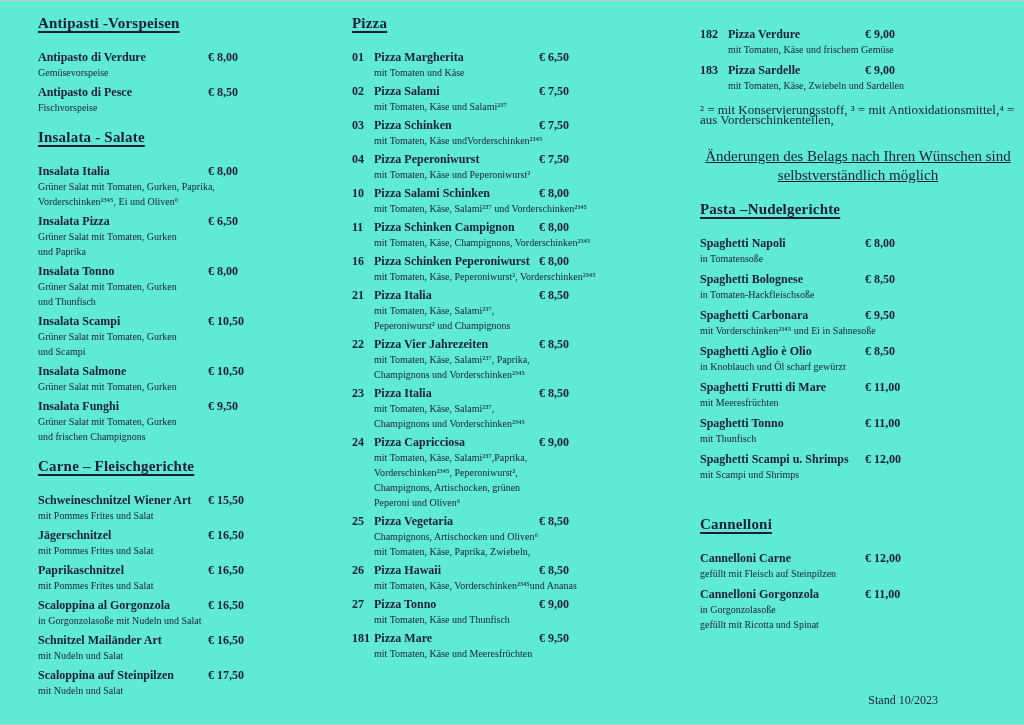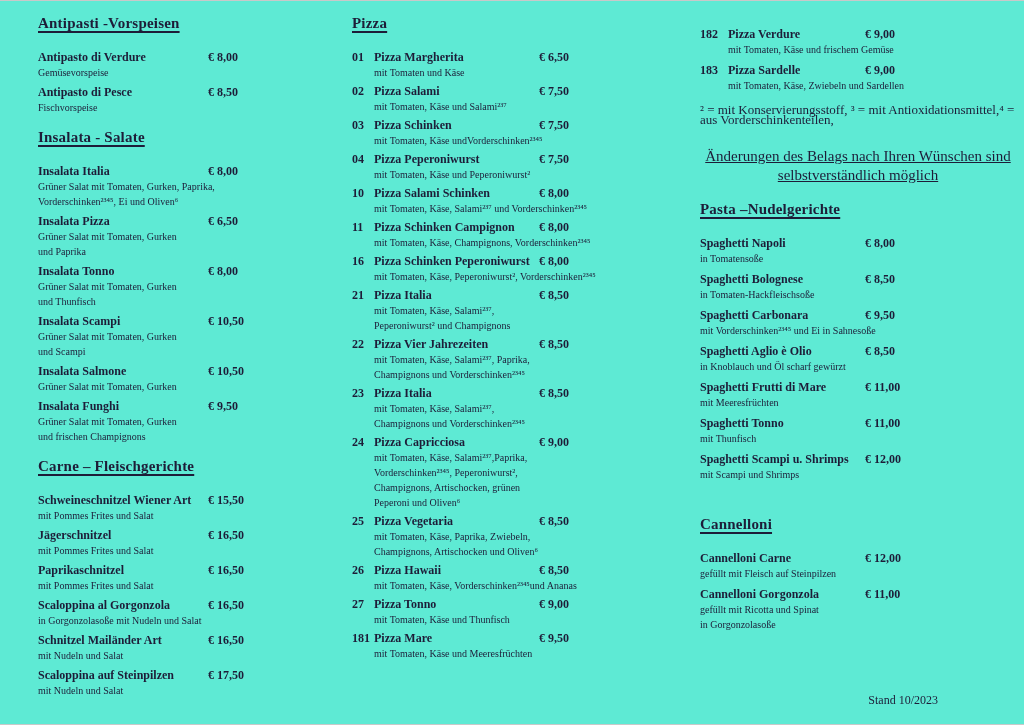--- a/index.html
+++ b/index.html
@@ -175,22 +175,22 @@
       </div>
       <div class="block-item">
         <div class="item-row"><span class="item-num">24</span><span class="item-name">Pizza Capricciosa</span><span class="item-price">€  9,00</span></div>
         <div class="item-desc indented">mit Tomaten, Käse, Salami²³⁷,Paprika,</div>
         <div class="item-desc indented">Vorderschinken²³⁴⁵, Peperoniwurst²,</div>
         <div class="item-desc indented">Champignons, Artischocken, grünen</div>
         <div class="item-desc indented">Peperoni und Oliven⁶</div>
       </div>
       <div class="block-item">
         <div class="item-row"><span class="item-num">25</span><span class="item-name">Pizza Vegetaria</span><span class="item-price">€  8,50</span></div>
+        <div class="item-desc indented">Champignons, Artischocken und Oliven⁶</div>
         <div class="item-desc indented">mit Tomaten, Käse, Paprika, Zwiebeln,</div>
-        <div class="item-desc indented">Champignons, Artischocken und Oliven⁶</div>
       </div>
       <div class="block-item">
         <div class="item-row"><span class="item-num">26</span><span class="item-name">Pizza Hawaii</span><span class="item-price">€  8,50</span></div>
         <div class="item-desc indented">mit Tomaten, Käse, Vorderschinken²³⁴⁵und Ananas</div>
       </div>
       <div class="block-item">
         <div class="item-row"><span class="item-num">27</span><span class="item-name">Pizza Tonno</span><span class="item-price">€  9,00</span></div>
         <div class="item-desc indented">mit Tomaten, Käse und Thunfisch</div>
       </div>
       <div class="block-item">
@@ -243,18 +243,18 @@
         <div class="item-row"><span class="item-name">Spaghetti Scampi u. Shrimps</span><span class="item-price">€  12,00</span></div>
         <div class="item-desc">mit Scampi und Shrimps</div>
       </div>
       <div class="block-heading">Cannelloni</div>
       <div class="block-item">
         <div class="item-row"><span class="item-name">Cannelloni Carne</span><span class="item-price">€ 12,00</span></div>
         <div class="item-desc">gefüllt mit Fleisch auf Steinpilzen</div>
       </div>
       <div class="block-item">
         <div class="item-row"><span class="item-name">Cannelloni Gorgonzola</span><span class="item-price">€  11,00</span></div>
+        <div class="item-desc">in Gorgonzolasoße</div>
         <div class="item-desc">gefüllt mit Ricotta und Spinat</div>
-        <div class="item-desc">in Gorgonzolasoße</div>
       </div>
     </div>
   <div class="page-footer">Stand 10/2023</div>
 </div>
 
 </body></html>

